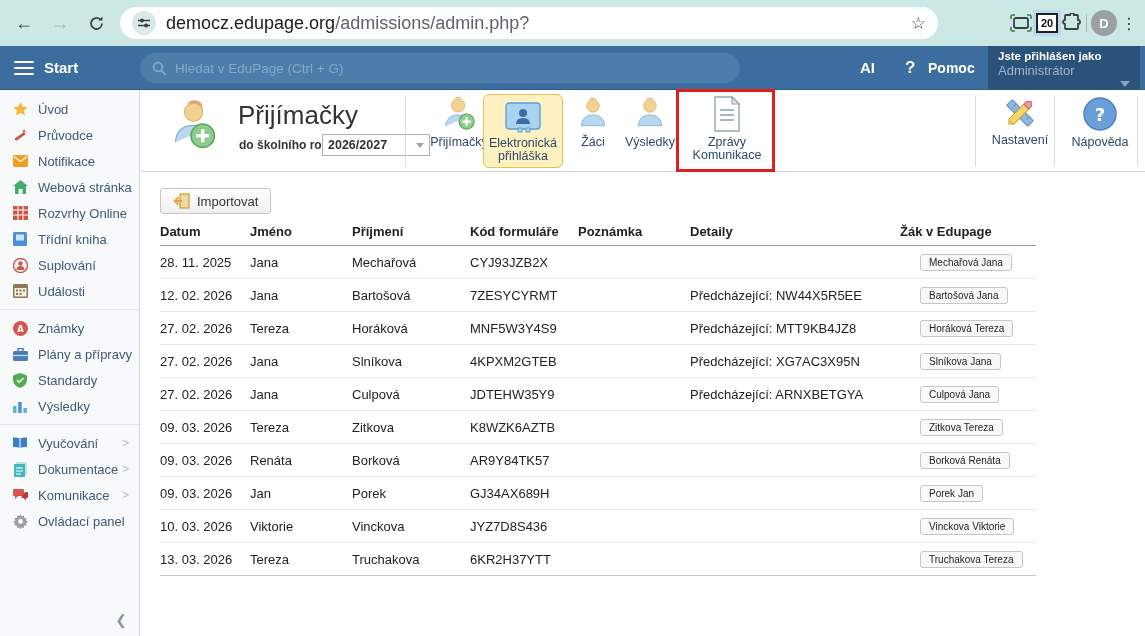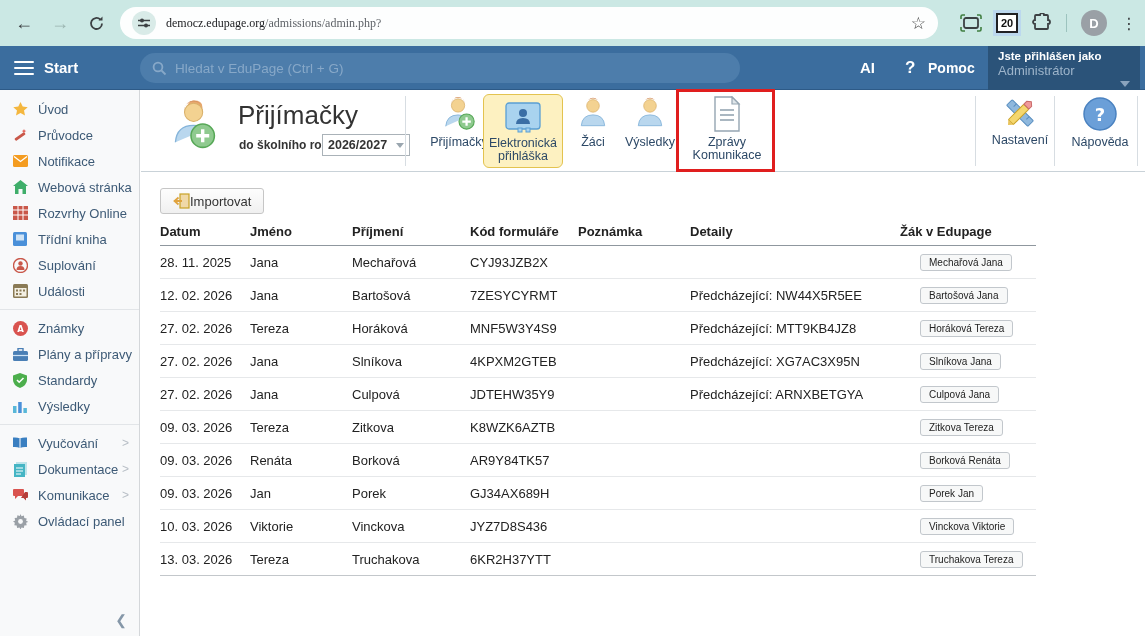--- a/index.html
+++ b/index.html
@@ -6,24 +6,24 @@
   html,body { width:1145px; height:636px; }
   body { font-family:"Liberation Sans","DejaVu Sans",sans-serif; background:#fff; }
   .screen { position:relative; width:1145px; height:636px; overflow:hidden; background:#fff; }
 
   
   .chrome { position:absolute; left:0; top:0; width:1145px; height:46px; background:#cbe8e4; display:flex; align-items:center; }
   .nav-btn { width:28px; height:28px; display:flex; align-items:center; justify-content:center; border-radius:50%; color:#3c4043; font-size:18px; }
   .nav-btn.disabled { color:#9bb5b1; }
   .url-pill { position:absolute; left:120px; top:7px; width:818px; height:32px; background:#fdfefe; border-radius:16px; display:flex; align-items:center; padding:0 12px; }
   .tune-circle { width:24px; height:24px; border-radius:50%; background:#d9ebe8; display:flex; align-items:center; justify-content:center; margin-right:10px; }
-  .url-text { font-size:12px; color:#202124; white-space:nowrap;font-family:Liberation Serif, serif; }
+  .url-text { font-size:18px; color:#202124; white-space:nowrap; }
   .url-text .path { color:#5f6368; }
   .pill-star { margin-left:auto; color:#444; font-size:17px; }
-  .chrome-right { position:absolute; right:8px; top:0; height:46px; display:flex; align-items:center; gap:14px; }
+  .chrome-right { position:absolute; right:8px; top:0; height:46px; display:flex; align-items:center; gap:4px; }
   .ext-badge { width:22px; height:20px; border:2px solid #202124; background:#fff; box-shadow:0 0 0 3px #bcd8ee; font-size:11px; font-weight:bold; color:#111; display:flex; align-items:center; justify-content:center; }
   .vsep { width:1px; height:18px; background:#9cc3be; }
   .avatar { width:26px; height:26px; border-radius:50%; background:#9aa0a6; color:#fff; font-size:13px; font-weight:bold; display:flex; align-items:center; justify-content:center; }
   .kebab { color:#3c4043; font-size:16px; letter-spacing:0; line-height:5px; text-align:center; }
 
   
   .topbar { position:absolute; left:0; top:46px; width:1145px; height:44px; background:#3b6d9e; border-bottom:1px solid #2d5a87; }
   .hamburger { position:absolute; left:14px; top:15px; width:20px; }
   .hamburger div { height:2px; background:#fff; margin-bottom:4px; border-radius:1px; }
   .start-label { position:absolute; left:44px; top:13px; color:#fff; font-weight:bold; font-size:15px; }
@@ -44,30 +44,30 @@
   .si .chev { position:absolute; right:10px; color:#b7bec5; font-size:12px; }
   .si .ic { width:16px; height:16px; display:flex; align-items:center; justify-content:center; flex:none; }
   .sb-sep { height:1px; background:#e2e5e8; margin:5px 0; }
   .collapse-btn { position:absolute; right:12px; bottom:8px; color:#8597a8; font-size:14px; }
 
   
   .main-header { position:absolute; left:141px; top:90px; width:1004px; height:82px; background:#fff; border-bottom:1px solid #c9d2d8; }
   .big-icon { position:absolute; left:24px; top:8px; }
   .page-title { position:absolute; left:97px; top:10px; font-size:26px; color:#333; }
   .sub-label { position:absolute; left:98px; top:48px; font-size:12px; font-weight:bold; color:#333; }
-  .year-select { position:absolute; left:181px; top:44px; width:88px; height:22px; border:1px solid #aab2b8; background:#fff; font-size:12.5px; font-weight:bold; color:#333; display:flex; align-items:center; justify-content:space-between; padding:0 5px; }
+  .year-select { position:absolute; left:181px; top:44px; width:108px; height:22px; border:1px solid #aab2b8; background:#fff; font-size:12.5px; font-weight:bold; color:#333; display:flex; align-items:center; justify-content:space-between; padding:0 5px; }
   .year-caret { width:0; height:0; border-left:4px solid transparent; border-right:4px solid transparent; border-top:5px solid #9aa6af; }
   .hdr-sep { position:absolute; top:6px; width:1px; height:70px; background:#d7dde2; }
   .tab { position:absolute; top:6px; display:flex; flex-direction:column; align-items:center; cursor:pointer; }
   .tab .tlbl { font-size:12.5px; color:#2c4866; text-align:center; line-height:13px; margin-top:4px; }
   .tab-selected { background:#fdf1c1; border:1px solid #e3c34f; border-radius:6px; padding:6px 4px 4px 4px; }
   .annotation-box { position:absolute; left:676px; top:89px; width:99px; height:83px; border:3px solid #e01e1e; pointer-events:none; }
 
   
-  .import-btn { position:absolute; left:160px; top:188px; height:26px; border:1px solid #c6c6c6; border-radius:3px; background:linear-gradient(#fdfdfd,#f0f0f0); display:flex; align-items:center; padding:0 12px; font-size:13px; color:#333; cursor:pointer; }
+  .import-btn { position:absolute; left:160px; top:188px; height:26px; border:1px solid #c6c6c6; border-radius:3px; background:linear-gradient(#fdfdfd,#f0f0f0); display:flex; align-items:center; gap:7px; padding:0 12px; font-size:13px; color:#333; cursor:pointer; }
   .table { position:absolute; left:160px; top:218px; width:876px; }
   .trow { display:grid; grid-template-columns:90px 102px 118px 108px 112px 210px 1fr; align-items:center; }
   .thead { height:28px; border-bottom:1px solid #8f979e; font-weight:bold; font-size:13px; color:#222; }
   .tbody-row { height:33px; border-bottom:1px solid #e6e8ea; font-size:13px; color:#222; }
   .tbody-row:last-child { border-bottom:1px solid #c3c7cb; }
   .cell { overflow:hidden; white-space:nowrap; }
   .badge { display:inline-block; border:1px solid #c2c7cc; background:#f7f8f8; border-radius:3px; padding:2px 8px; font-size:10px; color:#222; cursor:pointer;margin-left:20px; }
 
   svg { display:block; }
 </style>

